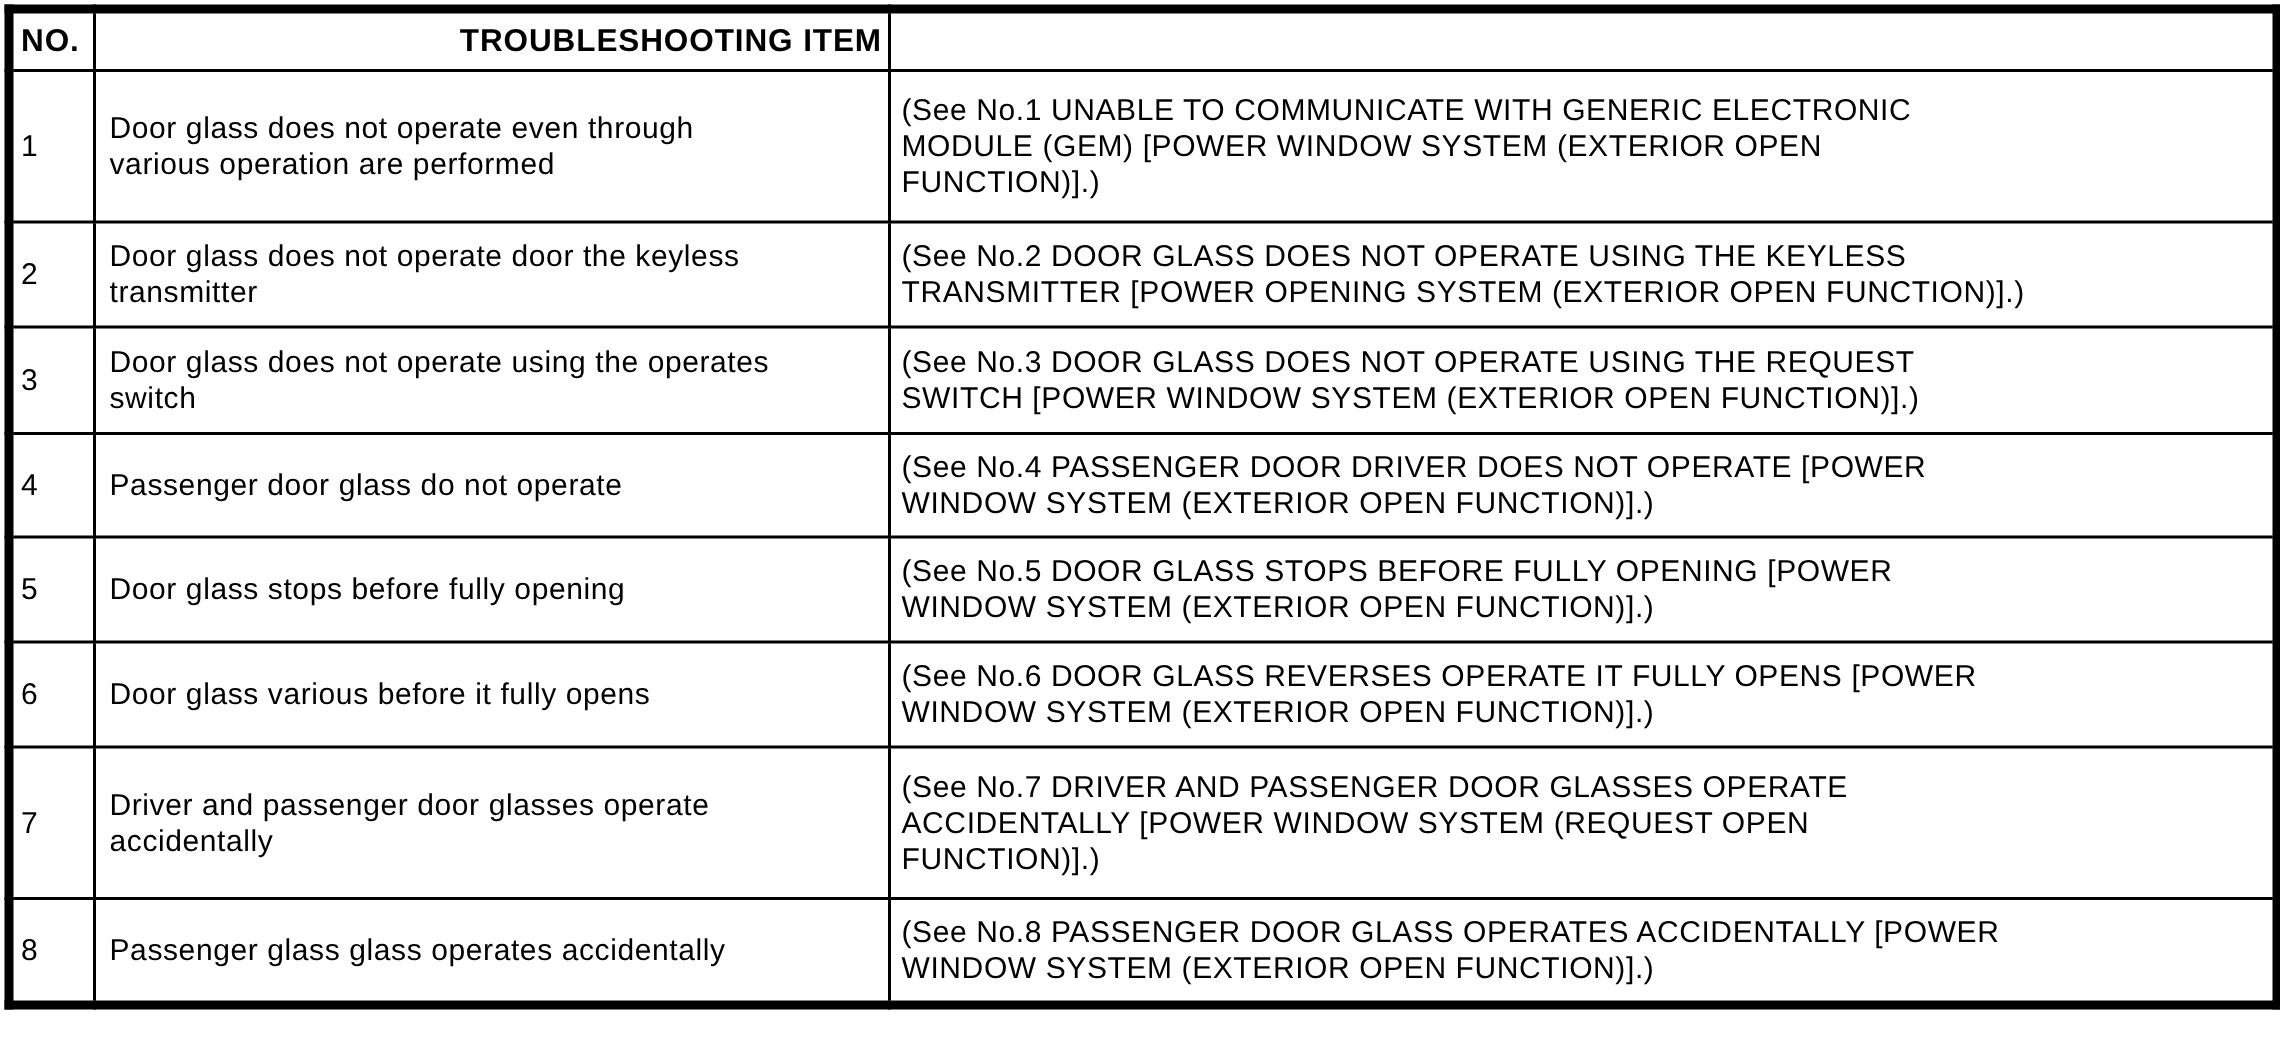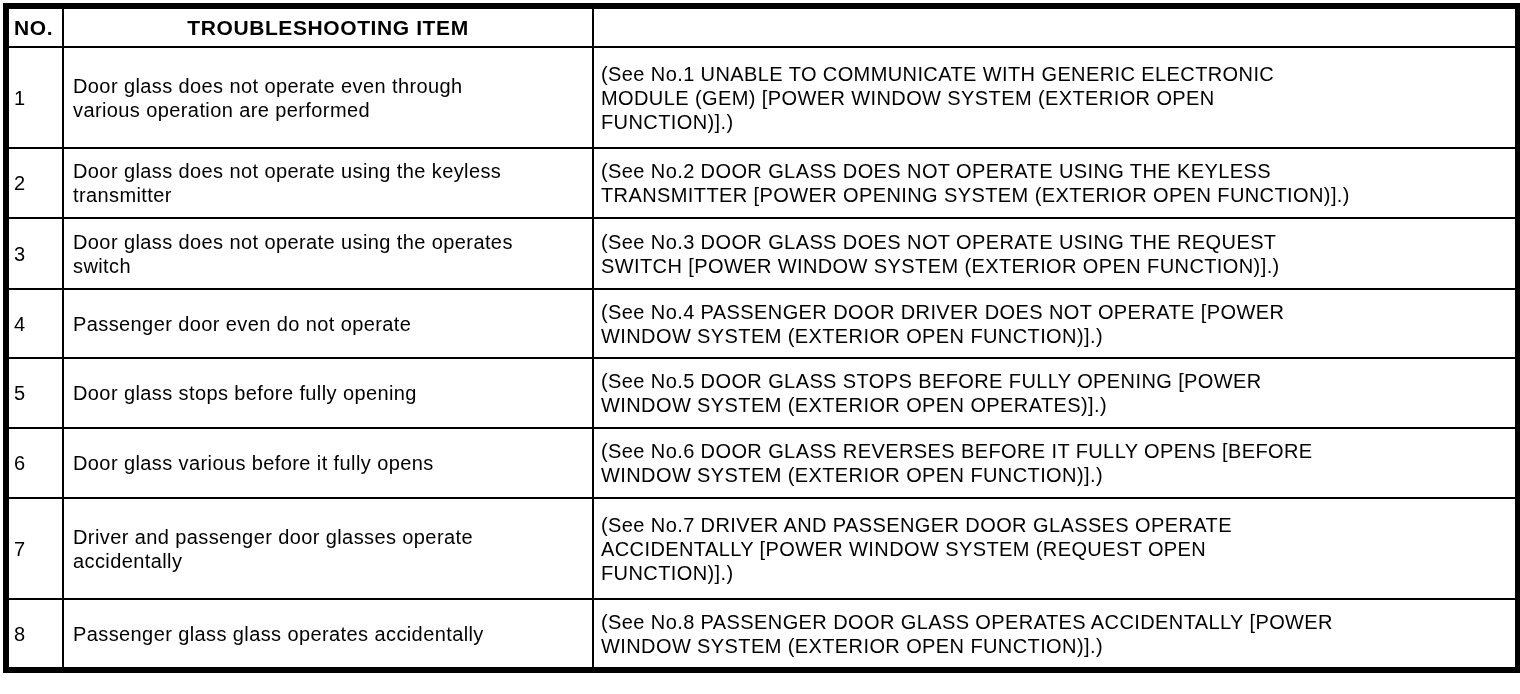--- a/index.html
+++ b/index.html
@@ -37,21 +37,21 @@
     white-space: pre-line;
     box-sizing: border-box;
   }
   th {
     font-size: 21px;
     font-weight: bold;
     letter-spacing: 0.6px;
     padding: 4px 4px;
   }
   th.h-no { text-align: left; padding-left: 5px; }
-  th.h-item { text-align: center; }
+  th.h-item { text-align: right; }
   th.h-ref { text-align: center; }
 
   td {
     font-size: 20px;
     line-height: 24px;
     letter-spacing: 0.4px;
     padding: 6px 8px;
   }
   td.c-no {
     text-align: left;
@@ -93,48 +93,48 @@
       <tr>
         <td class="c-no">1</td>
         <td class="c-item">Door glass does not operate even through
 various operation are performed</td>
         <td class="c-ref">(See No.1 UNABLE TO COMMUNICATE WITH GENERIC ELECTRONIC
 MODULE (GEM) [POWER WINDOW SYSTEM (EXTERIOR OPEN
 FUNCTION)].)</td>
       </tr>
       <tr>
         <td class="c-no">2</td>
-        <td class="c-item">Door glass does not operate using the keyless
+        <td class="c-item">Door glass does not operate door the keyless
 transmitter</td>
         <td class="c-ref">(See No.2 DOOR GLASS DOES NOT OPERATE USING THE KEYLESS
 TRANSMITTER [POWER OPENING SYSTEM (EXTERIOR OPEN FUNCTION)].)</td>
       </tr>
       <tr>
         <td class="c-no">3</td>
         <td class="c-item">Door glass does not operate using the operates
 switch</td>
         <td class="c-ref">(See No.3 DOOR GLASS DOES NOT OPERATE USING THE REQUEST
 SWITCH [POWER WINDOW SYSTEM (EXTERIOR OPEN FUNCTION)].)</td>
       </tr>
       <tr>
         <td class="c-no">4</td>
-        <td class="c-item">Passenger door even do not operate</td>
+        <td class="c-item">Passenger door glass do not operate</td>
         <td class="c-ref">(See No.4 PASSENGER DOOR DRIVER DOES NOT OPERATE [POWER
 WINDOW SYSTEM (EXTERIOR OPEN FUNCTION)].)</td>
       </tr>
       <tr>
         <td class="c-no">5</td>
         <td class="c-item">Door glass stops before fully opening</td>
         <td class="c-ref">(See No.5 DOOR GLASS STOPS BEFORE FULLY OPENING [POWER
-WINDOW SYSTEM (EXTERIOR OPEN OPERATES)].)</td>
+WINDOW SYSTEM (EXTERIOR OPEN FUNCTION)].)</td>
       </tr>
       <tr>
         <td class="c-no">6</td>
         <td class="c-item">Door glass various before it fully opens</td>
-        <td class="c-ref">(See No.6 DOOR GLASS REVERSES BEFORE IT FULLY OPENS [BEFORE
+        <td class="c-ref">(See No.6 DOOR GLASS REVERSES OPERATE IT FULLY OPENS [POWER
 WINDOW SYSTEM (EXTERIOR OPEN FUNCTION)].)</td>
       </tr>
       <tr>
         <td class="c-no">7</td>
         <td class="c-item">Driver and passenger door glasses operate
 accidentally</td>
         <td class="c-ref">(See No.7 DRIVER AND PASSENGER DOOR GLASSES OPERATE
 ACCIDENTALLY [POWER WINDOW SYSTEM (REQUEST OPEN
 FUNCTION)].)</td>
       </tr>

